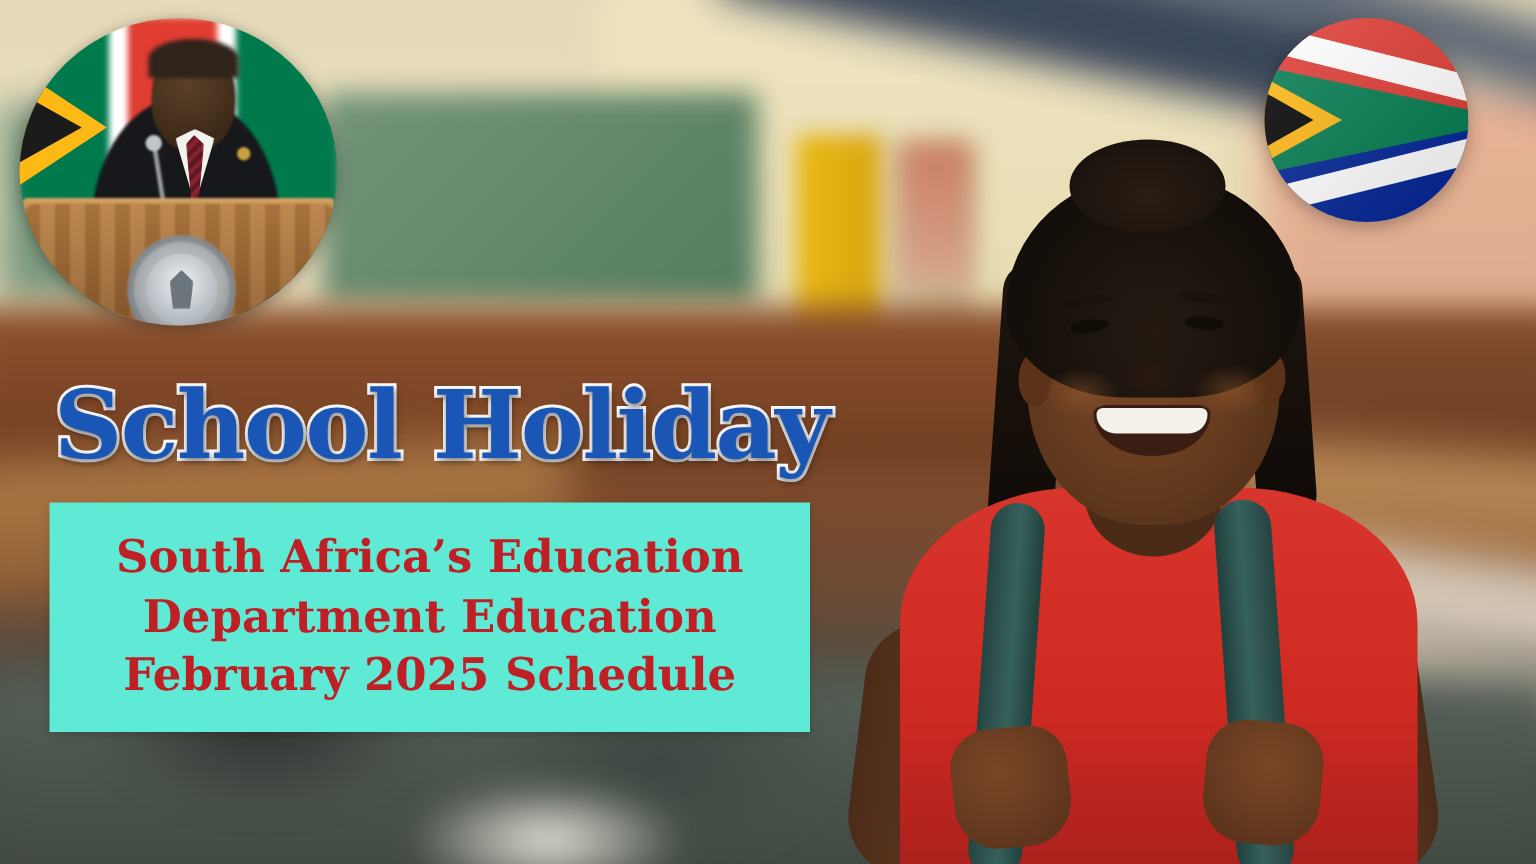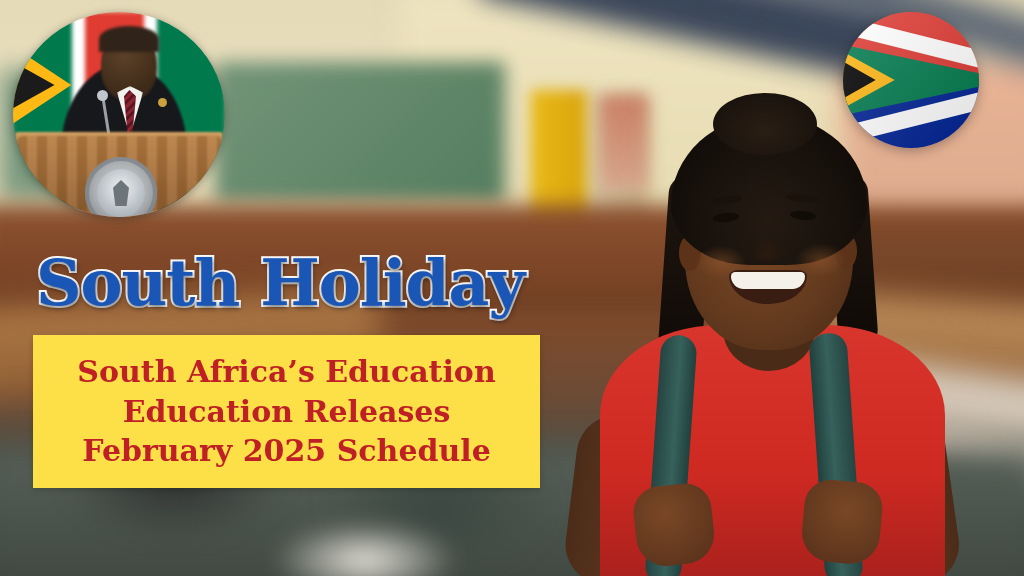--- a/index.html
+++ b/index.html
@@ -592,21 +592,21 @@
       0 2px 4px rgba(0,0,0,.35),
       2px 3px 5px rgba(0,0,0,.25);
     white-space: nowrap;
   }
 
   
   .headline-box {
     position: absolute;
     left: 33px; top: 335px;
     width: 507px; height: 153px;
-    background: #fde047;
+    background: #5eead4;
     display: flex;
     flex-direction: column;
     align-items: center;
     justify-content: center;
     padding: 4px 8px;
     box-sizing: border-box;
     box-shadow: 0 2px 6px rgba(0,0,0,.18);
   }
   .headline-line {
     font-family: "DejaVu Serif", "Liberation Serif", serif;
@@ -700,21 +700,21 @@
     <div class="flag-blue"></div>
     <div class="flag-y-band-top"></div>
     <div class="flag-y-band-bot"></div>
     <div class="flag-green"></div>
     <div class="flag-green2"></div>
     <div class="flag-yellow"></div>
     <div class="flag-black"></div>
     <div class="flag-sheen"></div>
   </div>
 
-  <div class="title">South Holiday</div>
+  <div class="title">School Holiday</div>
 
   <div class="headline-box">
     <div class="headline-line">South Africa’s Education</div>
-    <div class="headline-line">Education Releases</div>
+    <div class="headline-line">Department Education</div>
     <div class="headline-line">February 2025 Schedule</div>
   </div>
 
 </div>
 
 </body></html>

